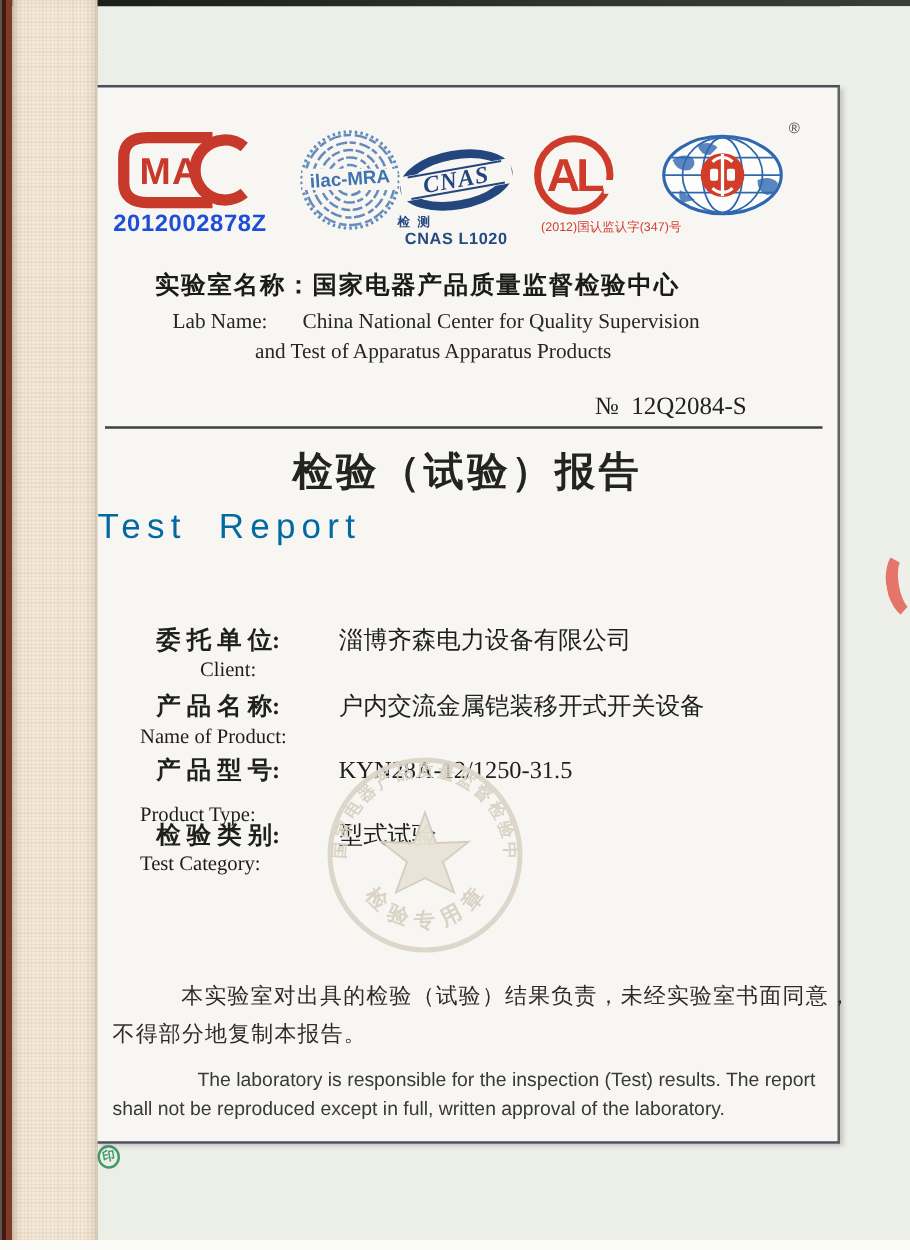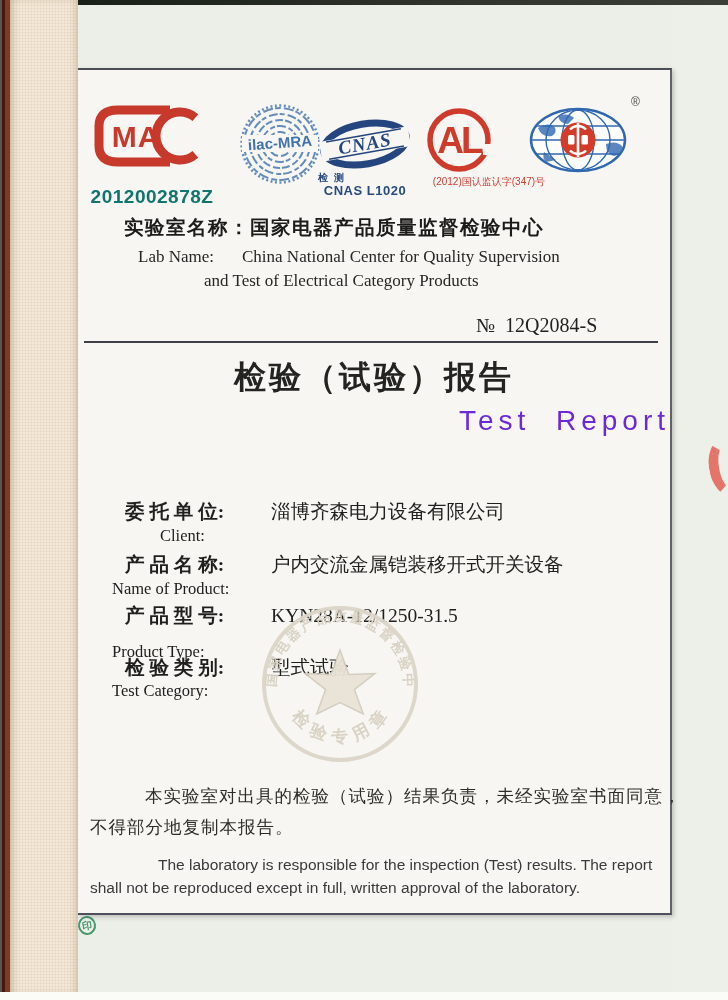--- a/index.html
+++ b/index.html
@@ -27,42 +27,42 @@
     transform:rotate(-10deg);opacity:.8;}
   .green-stamp{position:absolute;left:78px;top:916px;width:18px;height:19px;
     border:2px solid #31915e;border-radius:50%;color:#2f8f5b;font-size:10px;
     line-height:15px;text-align:center;transform:rotate(-10deg);opacity:.9;font-weight:bold;}
   
   .page{position:absolute;left:78px;top:68px;width:594px;height:847px;background:#f7f6f2;
     border-top:2px solid #4b4f55;border-right:2px solid #5f6366;border-bottom:2px solid #504f60;
     box-shadow:2px 2px 4px rgba(60,60,60,.25);}
   .abs{position:absolute;}
   
-  .cma-code{left:6px;top:116px;width:136px;text-align:center;color:#0f766e;
+  .cma-code{left:6px;top:99px;width:136px;text-align:center;color:#1d4ed8;
     font-weight:bold;font-size:19px;letter-spacing:.5px;}
   .cnas-sub1{left:240px;top:101px;width:94px;color:#274a80;
     font-size:10px;font-weight:bold;letter-spacing:6px;}
   .cnas-sub2{left:234px;top:113px;width:106px;text-align:center;color:#274a80;
     font-size:13px;font-weight:bold;letter-spacing:.5px;}
   .al-sub{left:326px;top:105px;width:170px;text-align:center;color:#cf3f31;font-size:10px;}
   .reg-mark{left:553px;top:25px;font-size:12px;color:#4a4a48;}
   
   .lab-cn{left:46px;top:144px;font-size:19.5px;font-weight:bold;letter-spacing:1.5px;color:#1b1b19;}
   .lab-en1{left:60px;top:177px;font-family:"Liberation Serif",serif;font-size:17px;color:#262624;}
   .lab-en1 .gap{display:inline-block;width:28px;}
   .lab-en2{left:126px;top:201px;font-family:"Liberation Serif",serif;font-size:17px;color:#262624;}
   
   .report-no{left:398px;top:244px;font-family:"Liberation Serif",serif;font-size:20px;color:#222;}
   .report-no .num{margin-left:10px;}
   .rule{left:6px;top:271px;width:574px;height:2px;background:#3f3f47;}
   
   .title-cn{left:0;top:286px;width:100%;text-align:center;font-size:32px;font-weight:600;
     letter-spacing:3px;color:#232321;}
-  .title-en{left:0;top:335px;width:100%;text-align:right;font-size:28px;font-weight:500;
-    letter-spacing:5px;color:#6d28d9;white-space:pre;}
+  .title-en{left:0;top:335px;width:100%;text-align:left;font-size:28px;font-weight:500;
+    letter-spacing:5px;color:#0369a1;white-space:pre;}
   
   .field-cn{left:47px;font-family:"Liberation Serif",serif;font-size:19.5px;color:#1f1f1d;}
   .field-cn .flabel{display:inline-block;width:146px;font-weight:600;}
   .field-cn .fvalue{font-weight:500;}
   .field-en{left:34px;font-family:"Liberation Serif",serif;font-size:16.5px;color:#1d1d1b;}
   .en-indent{left:82px;}
   .f1-cn{top:428px;} .f1-en{top:456px;}
   .f2-cn{top:481px;} .f2-en{top:509px;}
   .f3-cn{top:532px;} .f3-en{top:572px;}
   .f4-cn{top:584px;} .f4-en{top:611px;}
@@ -156,21 +156,21 @@
       <rect x="53.5" y="31" width="6.5" height="9.5" rx="1.5" fill="#fdfdfb"></rect>
       <path d="M42 25.5 A 11 11 0 0 1 58 25.5" fill="none" stroke="#fdfdfb" stroke-width="2.4"></path>
       <path d="M42 46.5 A 11 11 0 0 0 58 46.5" fill="none" stroke="#fdfdfb" stroke-width="2.4"></path>
     </svg>
     <div class="abs reg-mark">®</div>
 
     <div class="abs lab-cn">实验室名称：国家电器产品质量监督检验中心</div>
     <div class="abs lab-en1">
       <span>Lab Name:</span><span class="gap"></span><span>China National Center for Quality Supervision</span>
     </div>
-    <div class="abs lab-en2">and Test of Electrical Category Products</div>
+    <div class="abs lab-en2">and Test of Apparatus Apparatus Products</div>
 
     <div class="abs report-no">
       <span>№</span><span class="num">12Q2084-S</span>
     </div>
     <div class="abs rule"></div>
 
     <div class="abs title-cn">检验（试验）报告</div>
     <div class="abs title-en">Test  Report</div>
 
     <div class="abs field-cn f1-cn">

